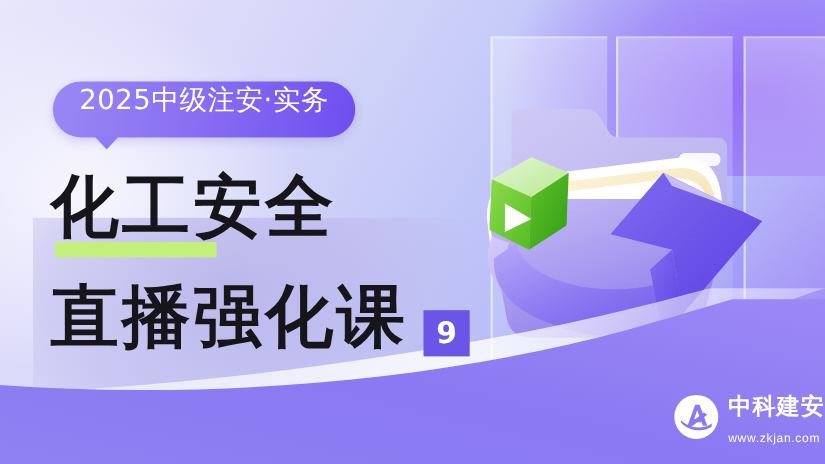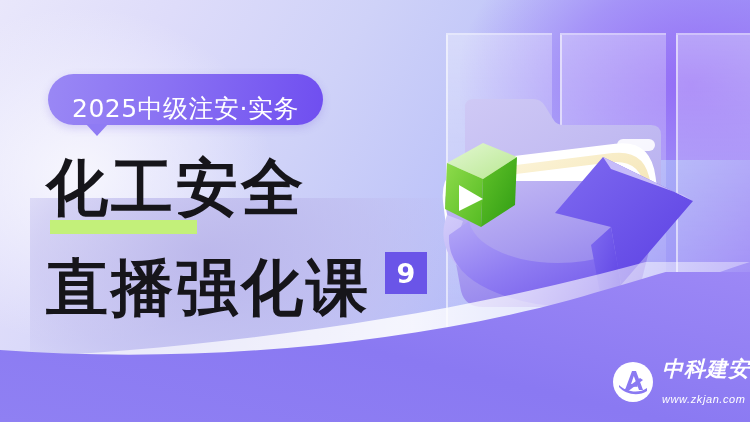--- a/index.html
+++ b/index.html
@@ -126,21 +126,21 @@
   }
 
   .badge-wrap {
     position: absolute;
     left: 48px;
     top: 74px;
   }
   .badge {
     position: relative;
     display: inline-flex;
-    align-items: flex-end;
+    align-items: flex-start;
     justify-content: center;
     height: 51px;
     padding: 0 24px;
     border-radius: 26px;
     background: linear-gradient(100deg, #9a88f5 0%, #8a72f3 42%, #6f4ef0 100%);
     box-shadow: 0 3px 9px rgba(110,80,220,0.22);
   }
   .badge-text {
     color: #ffffff;
     font-size: 25px;
@@ -179,21 +179,21 @@
     width: 147px;
     height: 14px;
     background: #c3f07a;
   }
 
   .title-line2-wrap {
     position: absolute;
     left: 46px;
     top: 252px;
     display: flex;
-    align-items: flex-start;
+    align-items: flex-end;
   }
   .title-line2 {
     font-size: 62px;
     line-height: 72px;
     font-weight: bold;
     color: #16151a;
     letter-spacing: 3px;
     white-space: nowrap;
     font-family: "DejaVu Sans", "Liberation Sans", sans-serif;
   }
@@ -210,22 +210,21 @@
     font-weight: bold;
     font-family: "DejaVu Sans", "Liberation Sans", sans-serif;
   }
 
   
   .logo {
     position: absolute;
     left: 612px;
     top: 358px;
     display: flex;
-    align-items: center;
-    font-style: italic;
+    align-items: flex-start;
   }
   .logo-mark {
     width: 42px;
     height: 42px;
     flex: 0 0 42px;
   }
   .logo-text {
     margin-left: 8px;
     display: flex;
     flex-direction: column;

